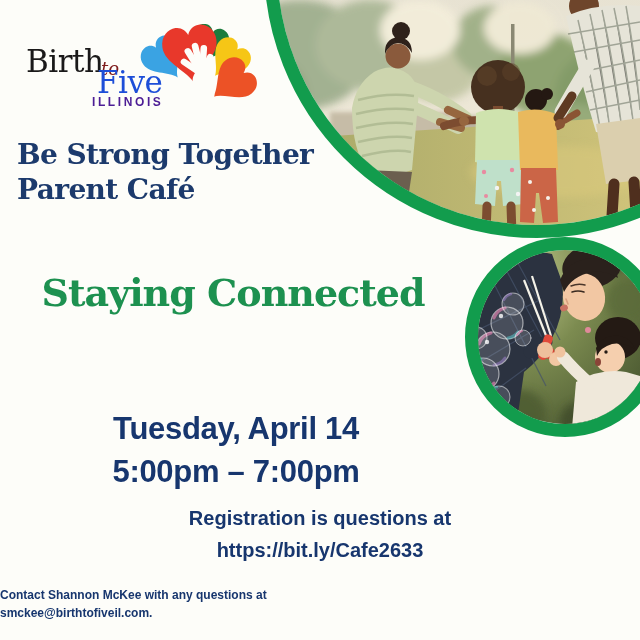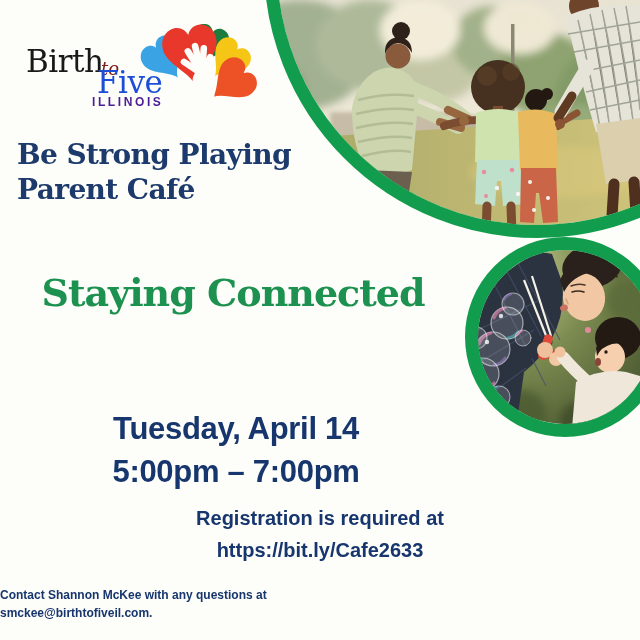--- a/index.html
+++ b/index.html
@@ -269,35 +269,35 @@
       </g>
     </g>
   </svg>
 
   <div class="abs logo-birth">Birth</div>
   <div class="abs logo-to">to</div>
   <div class="abs logo-five">Five</div>
   <div class="abs logo-illinois">ILLINOIS</div>
 
   <div class="abs program">
-    <div>Be Strong Playing</div>
+    <div>Be Strong Together</div>
     <div>Parent Café</div>
   </div>
 
   <div class="abs event-title">
     <div>Staying Connected</div>
   </div>
 
   <div class="abs schedule">
     <div>Tuesday, April 14</div>
     <div>5:00pm – 7:00pm</div>
   </div>
 
   <div class="abs registration">
-    <div>Registration is required at</div>
+    <div>Registration is questions at</div>
     <div>https://bit.ly/Cafe2633</div>
   </div>
 
   <div class="abs contact">
     <div>Contact Shannon McKee with any questions at</div>
     <div>smckee@birthtofiveil.com.</div>
   </div>
 
 </div>
 

